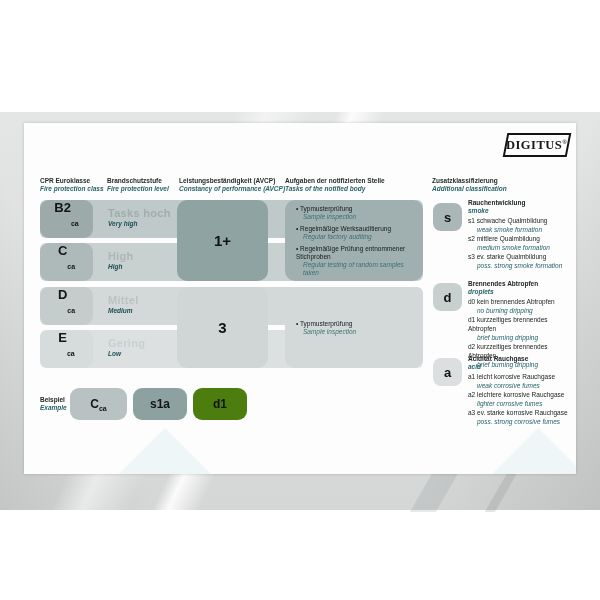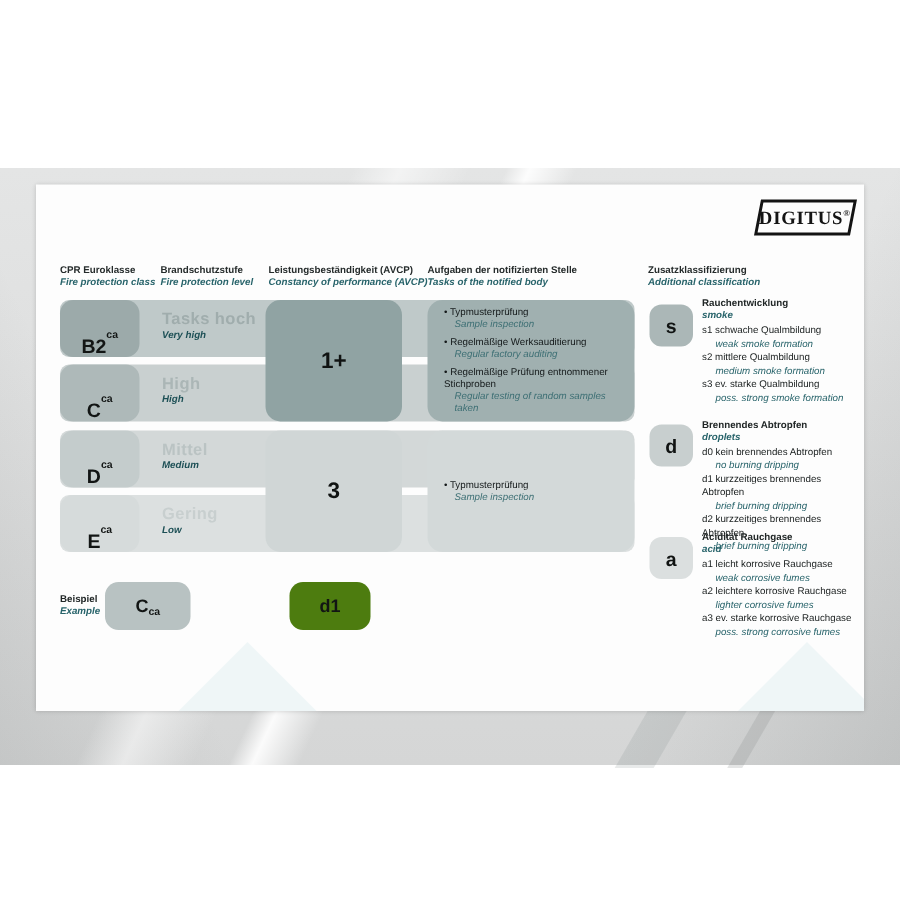--- a/index.html
+++ b/index.html
@@ -42,21 +42,21 @@
   .colh .en { font-size:6.5px; font-weight:bold; font-style:italic; color:#27636a; display:block; }
   .ch1{left:16px;} .ch2{left:83px;} .ch3{left:155px;} .ch4{left:261px;} .ch5{left:408px;}
 
   
   .strip { position:absolute; left:16px; width:383px; height:38px; border-radius:6px; }
   .strip.r1{top:77px; background:#bfc9c9;} .strip.r2{top:120px; background:#c9d0d0;}
   .strip.r3{top:164px; background:#d3d8d8;} .strip.r4{top:207px; background:#dce0e0;}
 
   
   .clsbox { position:absolute; left:16px; width:53px; height:38px; border-radius:9px;
-            display:flex; align-items:flex-end; justify-content:center;
+            display:flex; align-items:flex-start; justify-content:center;
             font-weight:bold; font-size:13px; color:#121514; }
   .clsbox.r1{top:77px; background:#9caaaa;} .clsbox.r2{top:120px; background:#aeb9b9;}
   .clsbox.r3{top:164px; background:#c4cccc;} .clsbox.r4{top:207px; background:#d6dbdb;}
   .subsc { font-size:7px; align-self:flex-end; margin-bottom:11px; font-weight:bold; }
 
   
   .level { position:absolute; left:84px; width:70px; }
   .level.r1{top:84px;} .level.r2{top:127px;} .level.r3{top:171px;} .level.r4{top:214px;}
   .level .nm { display:block; font-size:11px; font-weight:bold; letter-spacing:.3px; }
   .level.r1 .nm{color:#a0adad;} .level.r2 .nm{color:#abb6b6;}
@@ -267,17 +267,20 @@
     </div>
 
     <div class="exlabel">
       <span class="de">Beispiel</span>
       <span class="en">Example</span>
     </div>
     <div class="exbox ex1">
         <span>C</span>
         <span class="subsc">ca</span>
       </div>
+    <div class="exbox ex2">
+        <span>s1a</span>
+      </div>
     <div class="exbox ex3">
         <span>d1</span>
       </div>
   </div>
 </div>
 
 </body></html>

